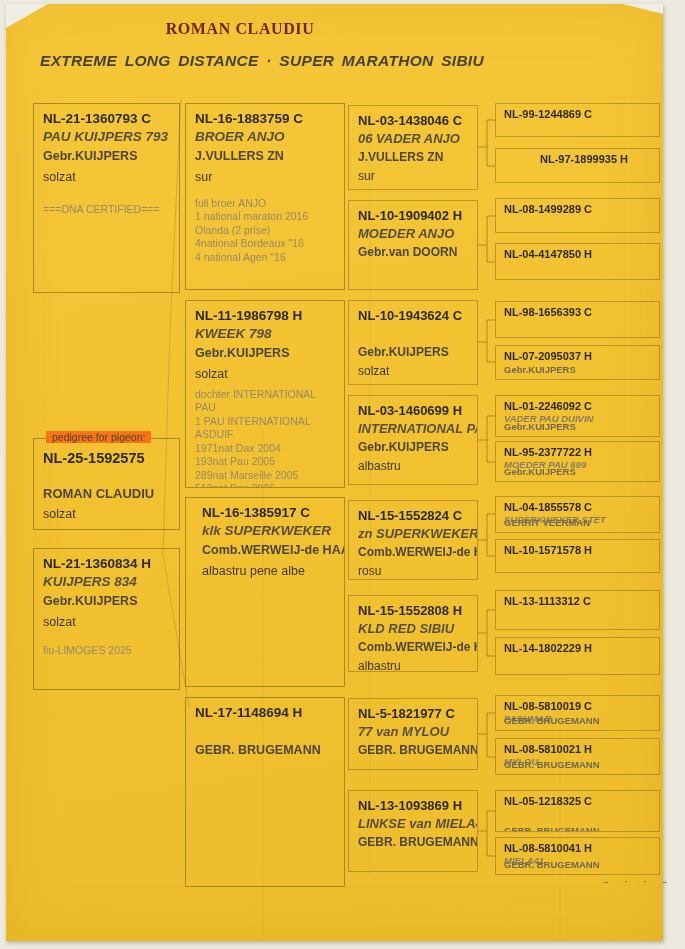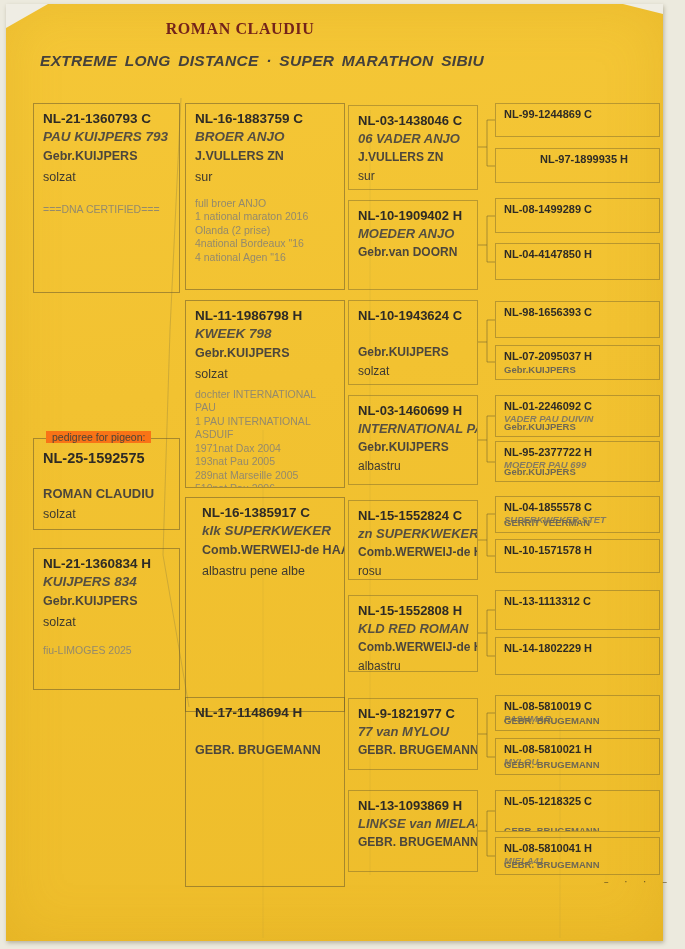--- a/index.html
+++ b/index.html
@@ -112,21 +112,21 @@
     <div class="pcolor">solzat</div>
     <div class="notes" style="margin-top:6px;">dochter INTERNATIONAL
 PAU
 1 PAU INTERNATIONAL
 ASDUIF
 1971nat Dax 2004
 193nat Pau 2005
 289nat Marseille 2005
 510nat Pau 2006</div>
   </div>
-  <div class="box" style="left:185px;top:497px;width:160px;height:215px;padding-left:16px;">
+  <div class="box" style="left:185px;top:497px;width:160px;height:190px;padding-left:16px;">
     <div class="ring">NL-16-1385917 C</div>
     <div class="pname">klk SUPERKWEKER</div>
     <div class="owner">Comb.WERWEIJ-de HAA</div>
     <div class="pcolor">albastru pene albe</div>
   </div>
   <div class="box" style="left:185px;top:697px;width:160px;height:190px;">
     <div class="ring">NL-17-1148694 H</div>
     <div class="pname"></div>
     <div class="owner">GEBR. BRUGEMANN</div>
   </div>
@@ -155,26 +155,26 @@
     <div class="pcolor">albastru</div>
   </div>
   <div class="box g3 light" style="left:348px;top:500px;width:130px;height:80px;">
     <div class="ring">NL-15-1552824 C</div>
     <div class="pname">zn SUPERKWEKER</div>
     <div class="owner">Comb.WERWEIJ-de HAA</div>
     <div class="pcolor">rosu</div>
   </div>
   <div class="box g3 light" style="left:348px;top:595px;width:130px;height:77px;">
     <div class="ring">NL-15-1552808 H</div>
-    <div class="pname">KLD RED ROMAN</div>
+    <div class="pname">KLD RED SIBIU</div>
     <div class="owner">Comb.WERWEIJ-de HAA</div>
     <div class="pcolor">albastru</div>
   </div>
   <div class="box g3 light" style="left:348px;top:698px;width:130px;height:72px;">
-    <div class="ring">NL-9-1821977 C</div>
+    <div class="ring">NL-5-1821977 C</div>
     <div class="pname">77 van MYLOU</div>
     <div class="owner">GEBR. BRUGEMANN</div>
   </div>
   <div class="box g3 light" style="left:348px;top:790px;width:130px;height:82px;">
     <div class="ring">NL-13-1093869 H</div>
     <div class="pname">LINKSE van MIELA4</div>
     <div class="owner">GEBR. BRUGEMANN</div>
   </div>
 
   <div class="box g4 light" style="left:495px;top:103px;width:165px;height:34px;">

